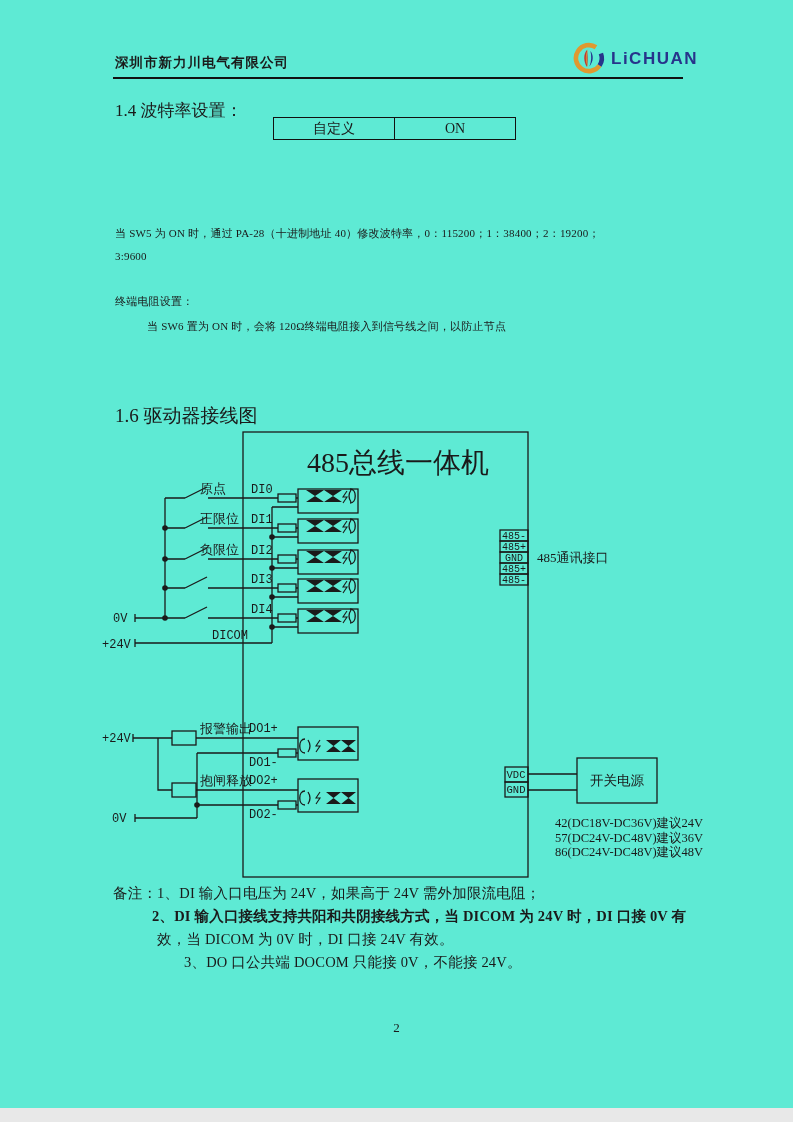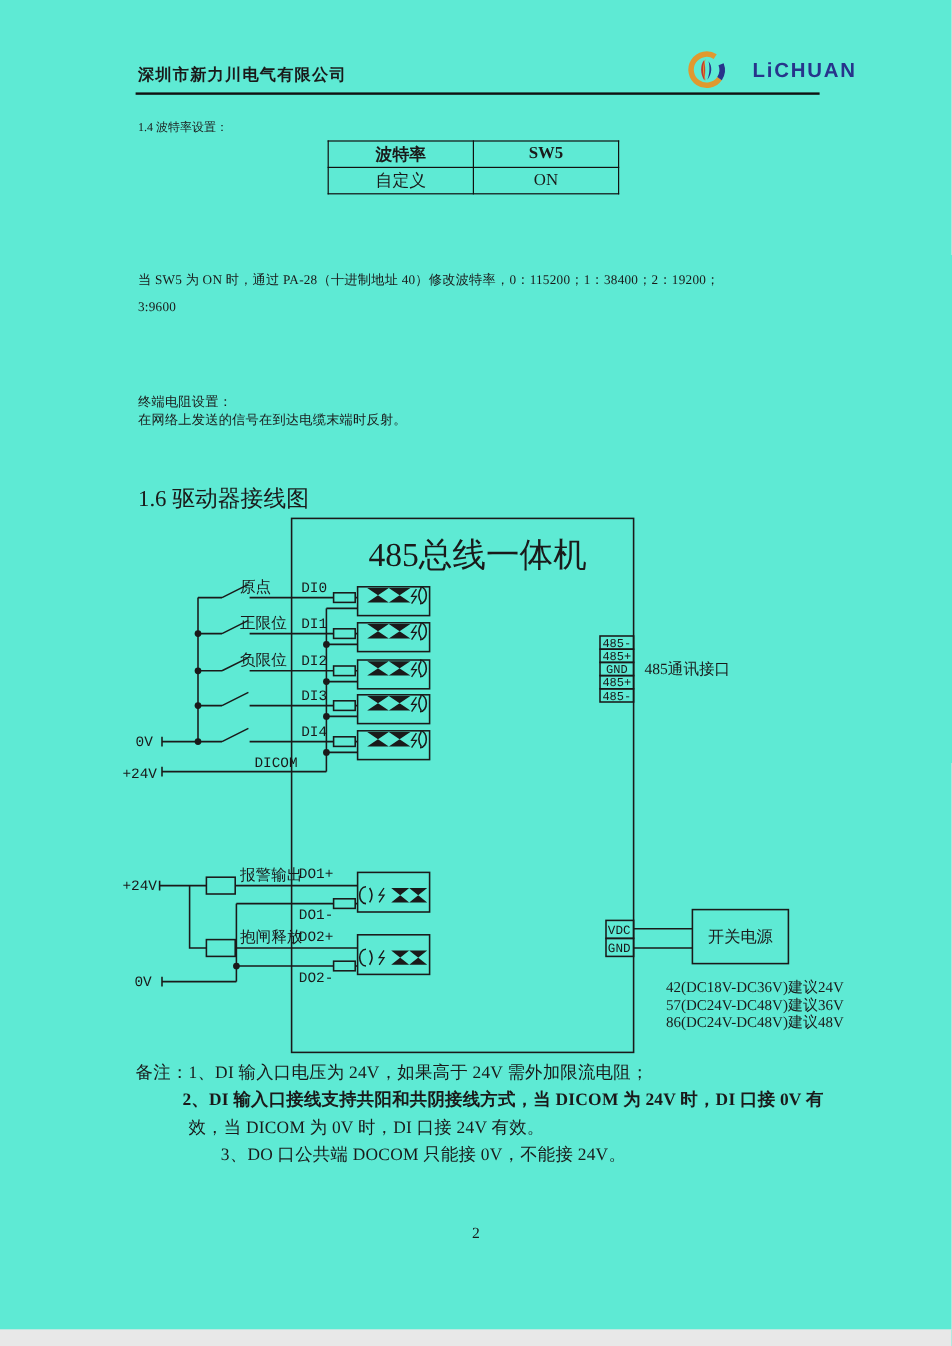--- a/index.html
+++ b/index.html
@@ -4,23 +4,23 @@
 <style>
   html,body{margin:0;padding:0;background:#e8e8e8;}
   .page{
     position:relative;width:793px;height:1108px;margin:0 auto;background:#5eead4;
     font-family:"Liberation Serif","DejaVu Serif",serif;color:#1a1a1a;overflow:hidden;
   }
   .abs{position:absolute;white-space:nowrap;}
   .company{left:115px;top:54px;font-size:13.5px;font-weight:bold;letter-spacing:1px;}
   .logo{left:572px;top:42px;display:flex;align-items:center;gap:5px;}
   .logo-text{font-family:"Liberation Sans","DejaVu Sans",sans-serif;font-weight:bold;
-    font-size:17px;color:#27348b;letter-spacing:1.5px;margin-left:16px;}
+    font-size:17px;color:#27348b;letter-spacing:1.5px;}
   .header-rule{left:113px;top:77px;width:570px;height:2px;background:#111;}
-  .sec-heading{left:115px;top:99px;font-size:10px;}
+  .sec-heading{left:115px;top:99px;font-size:17px;}
   table.baud{position:absolute;left:273px;top:117px;border-collapse:collapse;font-size:14px;}
   table.baud td{border:1.6px solid #111;width:120px;height:21px;text-align:center;padding:0;}
   table.baud tr.hd td{font-weight:bold;}
   .para{font-size:11px;letter-spacing:0.2px;}
   .h-wiring{left:115px;top:403px;font-size:19px;}
   .diagram{position:absolute;left:100px;top:428px;overflow:visible;}
   .notes-line{font-size:14.5px;letter-spacing:0.2px;}
   .pageno{left:0;top:1020px;width:793px;text-align:center;font-size:13px;}
   svg text{fill:#1a1a1a;}
   .cn{font-family:"Liberation Serif","DejaVu Serif",serif;font-size:13px;}
@@ -41,36 +41,32 @@
       <path d="M16.4 6.5 C13 11.5 13 20.5 16.6 26 C14.2 20 14.2 12 16.4 6.5 Z" fill="#e0992f"></path>
     </svg>
     <span class="logo-text">LiCHUAN</span>
   </div>
   <div class="abs header-rule"></div>
 
   <div class="abs sec-heading">1.4 波特率设置：</div>
 
   <table class="baud">
     <tbody>
-        <tr class="hd">
-      <td>波特率</td>
-      <td>SW5</td>
-    </tr>
     <tr>
       <td>自定义</td>
       <td>ON</td>
     </tr>
   </tbody>
     </table>
 
   <div class="abs para" style="left:115px;top:226px;">当 SW5 为 ON 时，通过 PA-28（十进制地址 40）修改波特率，0：115200；1：38400；2：19200；</div>
   <div class="abs para" style="left:115px;top:250px;">3:9600</div>
 
-  <div class="abs para" style="left:115px;top:294px;margin-top:33px;">终端电阻设置：</div>
-  <div class="abs para" style="left:115px;top:342px;">在网络上发送的信号在到达电缆末端时反射。</div>
+  <div class="abs para" style="left:115px;top:294px;">终端电阻设置：</div>
+  <div class="abs para" style="left:147px;top:319px;">当 SW6 置为 ON 时，会将 120Ω终端电阻接入到信号线之间，以防止节点</div>
 
   <div class="abs h-wiring">1.6 驱动器接线图</div>
 
   <svg class="diagram" width="620" height="455" viewBox="0 0 620 455" fill="none" stroke="#1a1a1a" stroke-width="1.3">
 
     <rect x="143" y="4" width="285" height="445"></rect>
     <text x="298" y="44" text-anchor="middle" font-size="28" stroke="none" class="cn" style="font-size:28px">485总线一体机</text>
 
     <g>
 

